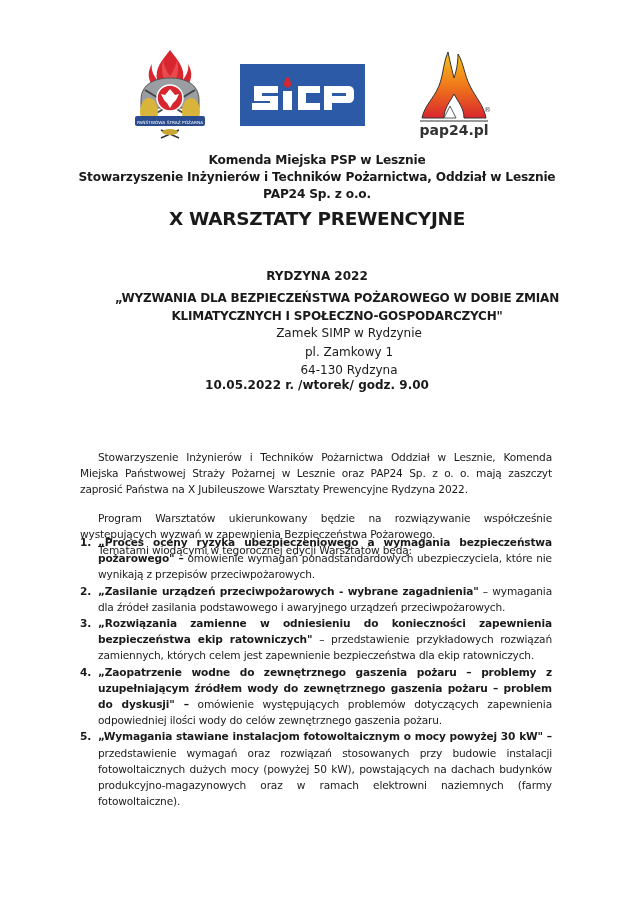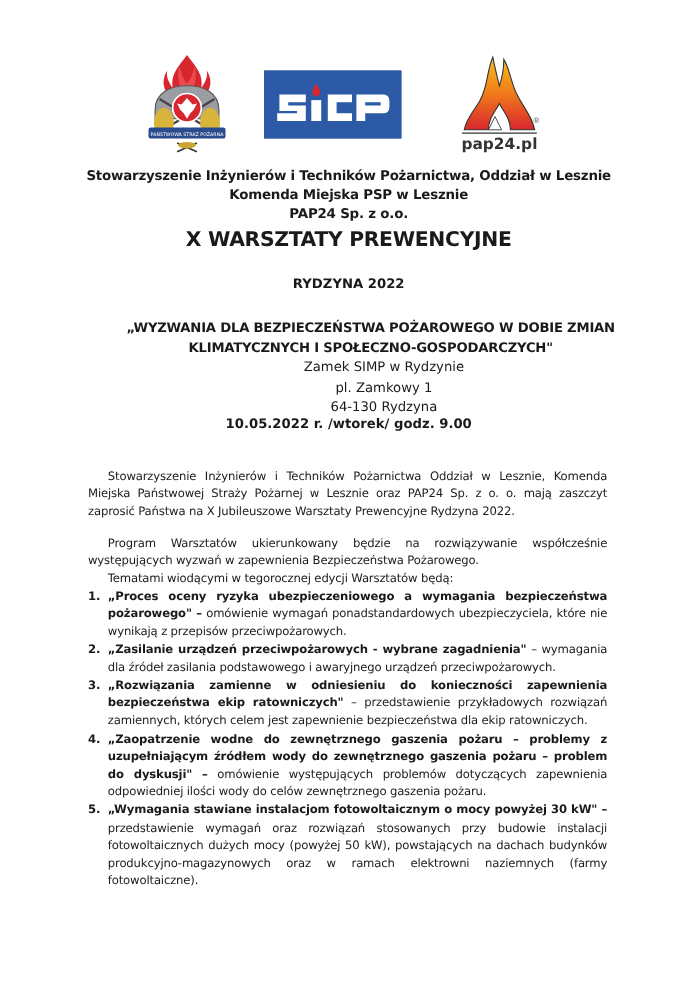--- a/index.html
+++ b/index.html
@@ -12,21 +12,21 @@
   #logo-pap { left:414px; top:0; width:80px; height:92px; }
 
   .center { position:absolute; left:0; width:634px; text-align:center; }
   .org { font-size:12.2px; font-weight:bold; line-height:17px; letter-spacing:-0.2px; }
   .title { font-size:18.5px; font-weight:bold; letter-spacing:-0.3px; }
   .subtitle { font-size:12px; font-weight:bold; }
   .theme { font-size:12px; font-weight:bold; line-height:17.5px; letter-spacing:-0.2px;margin-left:20px; }
   .venue { font-size:12px; line-height:18.5px; }
   .date { font-size:12px; font-weight:bold; }
 
-  .body { position:absolute; left:80px; width:472px; font-size:10.6px; line-height:16.2px; text-align:justify; letter-spacing:-0.15px; }
+  .body { position:absolute; left:80px; width:472px; font-size:10.6px; line-height:16.2px; text-align:justify; letter-spacing:-0.15px;margin-top:24px; }
   .indent { text-indent:18px; }
   ol.topics { position:absolute; left:80px; width:472px; margin:0; padding:0; list-style:none; font-size:10.6px; line-height:16.2px; letter-spacing:-0.15px; }
   ol.topics li { position:relative; padding-left:18px; text-align:justify; }
   ol.topics .num { position:absolute; left:0; top:0; font-weight:bold; }
   ol.topics .head { font-weight:bold; }
 </style>
 </head>
 <body>
 
 <div class="logos">
@@ -82,27 +82,27 @@
       <path d="M34 4 C28 18 30 30 22 44 C16 54 10 60 8 70 L30 70 C30 60 36 54 40 46 C44 54 50 60 50 70 L72 70 C70 58 62 50 56 38 C50 26 50 16 44 6 C44 16 42 24 40 30 C38 22 36 14 34 4 Z" fill="url(#flameG)" stroke="#333" stroke-width="1"></path>
       <path d="M30 70 L36 58 L42 70 Z" fill="#ffffff" stroke="#333" stroke-width="0.8"></path>
       <text x="70" y="64" font-size="7" fill="#555" font-family="DejaVu Sans, sans-serif">®</text>
       <line x1="6" y1="73" x2="74" y2="73" stroke="#333" stroke-width="1"></line>
       <text x="40" y="87" font-size="14" font-weight="bold" fill="#333" text-anchor="middle" font-family="DejaVu Sans, sans-serif">pap24.pl</text>
     </svg>
   </div>
 </div>
 
 <div class="center org" style="top:152px;">
+  <div>Komenda Miejska PSP w Lesznie</div>
   <div>Stowarzyszenie Inżynierów i Techników Pożarnictwa, Oddział w Lesznie</div>
-  <div>Komenda Miejska PSP w Lesznie</div>
   <div>PAP24 Sp. z o.o.</div>
 </div>
 
 <div class="center title" style="top:208px;">X WARSZTATY PREWENCYJNE</div>
-<div class="center subtitle" style="top:251px;">RYDZYNA 2022</div>
+<div class="center subtitle" style="top:269px;">RYDZYNA 2022</div>
 
 <div class="center theme" style="top:290px;">
   <div>„WYZWANIA DLA BEZPIECZEŃSTWA POŻAROWEGO W DOBIE ZMIAN</div>
   <div>KLIMATYCZNYCH I SPOŁECZNO-GOSPODARCZYCH"</div>
 </div>
 
 <div class="center venue" style="top:324px;margin-left:32px;">
   <div>Zamek SIMP w Rydzynie</div>
   <div>pl. Zamkowy 1</div>
   <div>64-130 Rydzyna</div>

